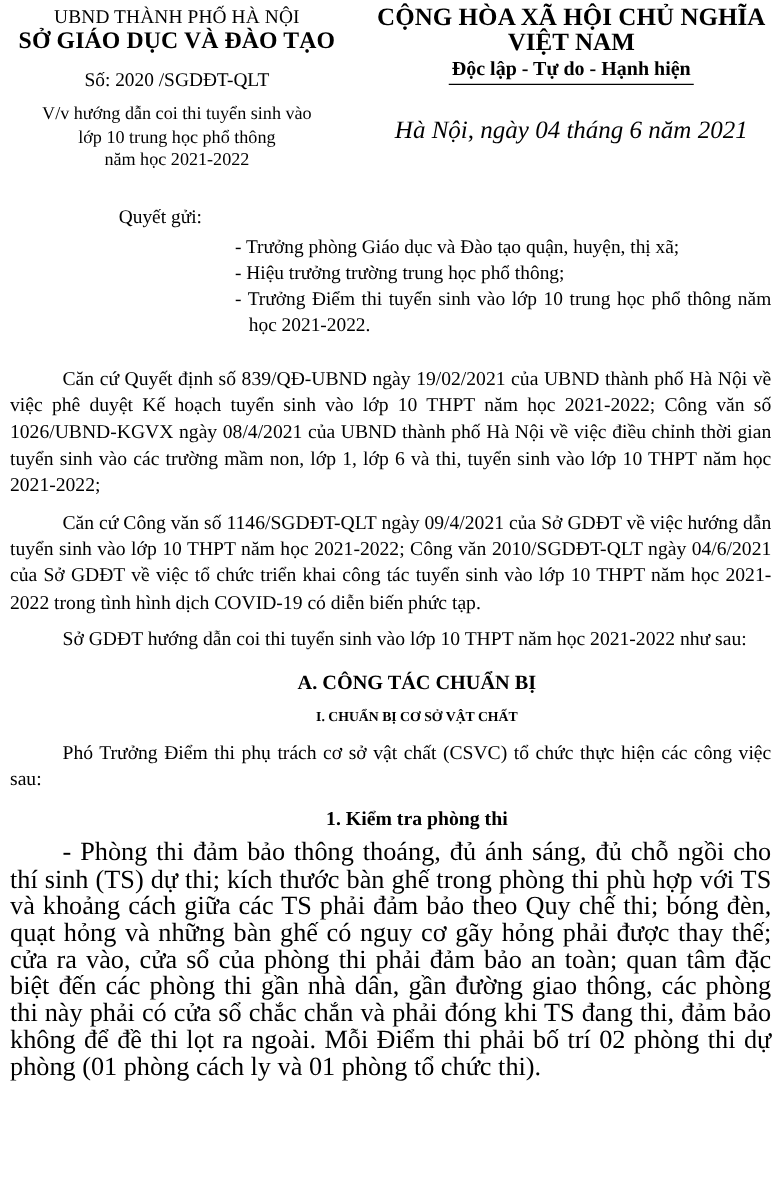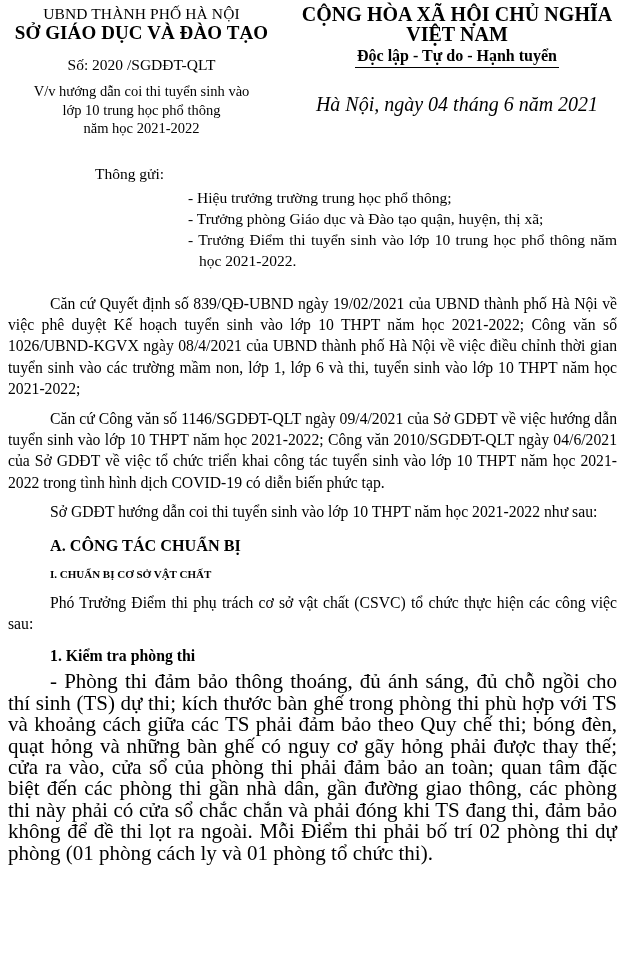--- a/index.html
+++ b/index.html
@@ -124,21 +124,21 @@
     padding-bottom: 8px;
   }
   p.para.tight {
     padding-bottom: 9px;
   }
   h2.head-a,
   h2.head-i,
   h3.head-num {
     margin: 0;
     font-weight: bold;
-    text-align: left;
+    text-align: center;
   }
   h2.head-a {
     font-size: 16.2px;
     line-height: 24px;
     padding-left: 42px;
     padding-top: 2px;
     padding-bottom: 4px;
   }
   h2.head-i {
     font-size: 11px;
@@ -179,31 +179,31 @@
       <div class="doc-number">Số: 2020 /SGDĐT-QLT</div>
       <div class="doc-subject">
         <div>V/v hướng dẫn coi thi tuyển sinh vào</div>
         <div>lớp 10 trung học phổ thông</div>
         <div>năm học 2021-2022</div>
       </div>
     </div>
 
     <div class="lh-right">
       <div class="nation-line1">CỘNG HÒA XÃ HỘI CHỦ NGHĨA VIỆT NAM</div>
-      <div class="nation-line2">Độc lập - Tự do - Hạnh tuyển</div>
+      <div class="nation-line2">Độc lập - Tự do - Hạnh hiện</div>
       <div class="place-date">Hà Nội, ngày 04  tháng 6 năm 2021</div>
     </div>
 
   </div>
 
   <div class="recipients">
-    <div class="kinh-gui">Thông gửi:</div>
+    <div class="kinh-gui">Quyết gửi:</div>
     <div class="recipient-list">
+      <div class="recipient-item">- Trưởng phòng Giáo dục và Đào tạo quận, huyện, thị xã;</div>
       <div class="recipient-item">- Hiệu trưởng trường trung học phổ thông;</div>
-      <div class="recipient-item">- Trưởng phòng Giáo dục và Đào tạo quận, huyện, thị xã;</div>
       <div class="recipient-item last">- Trưởng Điểm thi tuyển sinh vào lớp 10 trung học phổ thông năm học 2021-2022.</div>
     </div>
   </div>
 
   <div class="body-block">
 
 
     <p class="para">Căn cứ Quyết định số 839/QĐ-UBND ngày 19/02/2021 của UBND thành phố Hà Nội về việc phê duyệt Kế hoạch tuyển sinh vào lớp 10 THPT năm học 2021-2022; Công văn số 1026/UBND-KGVX ngày 08/4/2021 của UBND thành phố Hà Nội về việc điều chỉnh thời gian tuyển sinh vào các trường mầm non, lớp 1, lớp 6 và thi, tuyển sinh vào lớp 10 THPT năm học 2021-2022;</p>
 
     <p class="para">Căn cứ Công văn số 1146/SGDĐT-QLT ngày 09/4/2021 của Sở GDĐT về việc hướng dẫn tuyển sinh vào lớp 10 THPT năm học 2021-2022; Công văn 2010/SGDĐT-QLT ngày 04/6/2021 của Sở GDĐT về việc tổ chức triển khai công tác tuyển sinh vào lớp 10 THPT năm học 2021-2022 trong tình hình dịch COVID-19 có diễn biến phức tạp.</p>

